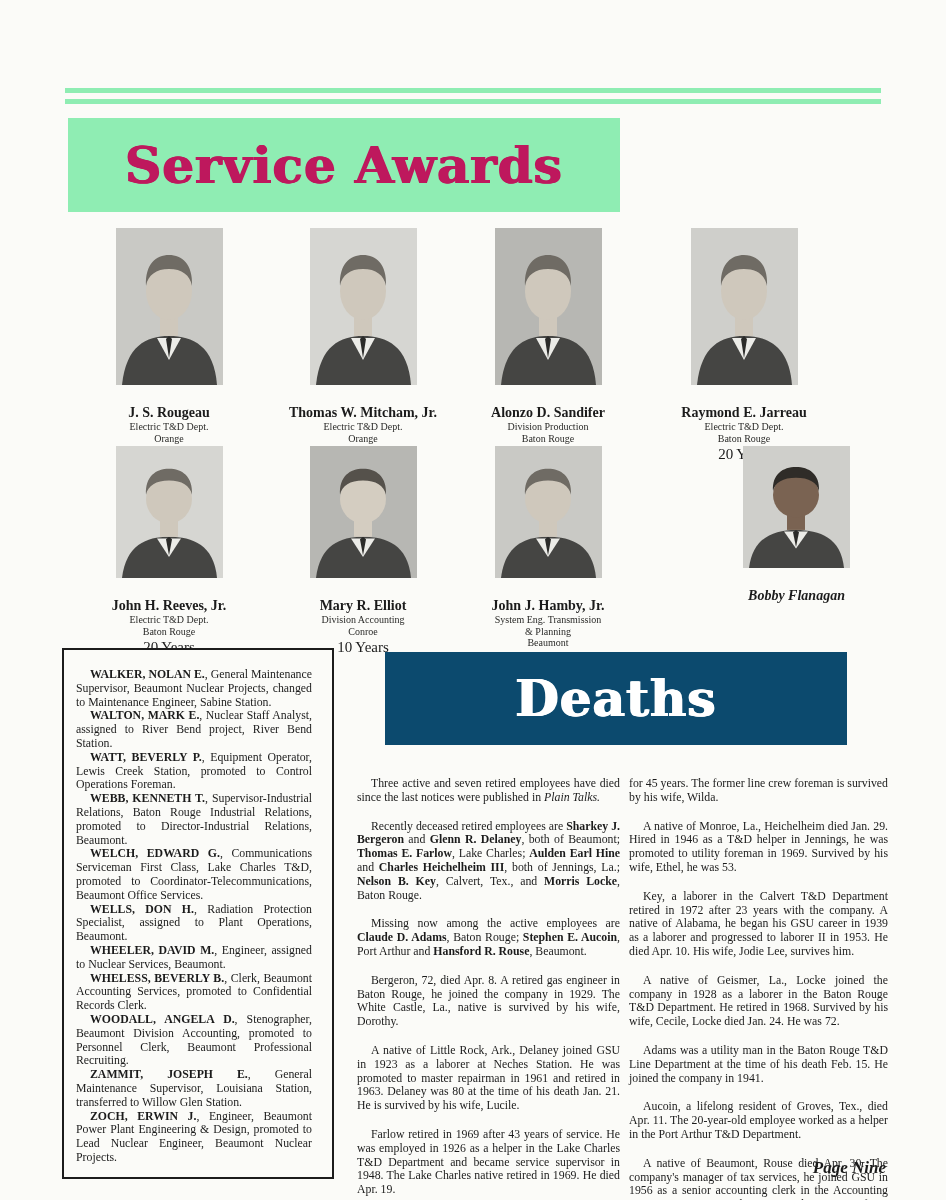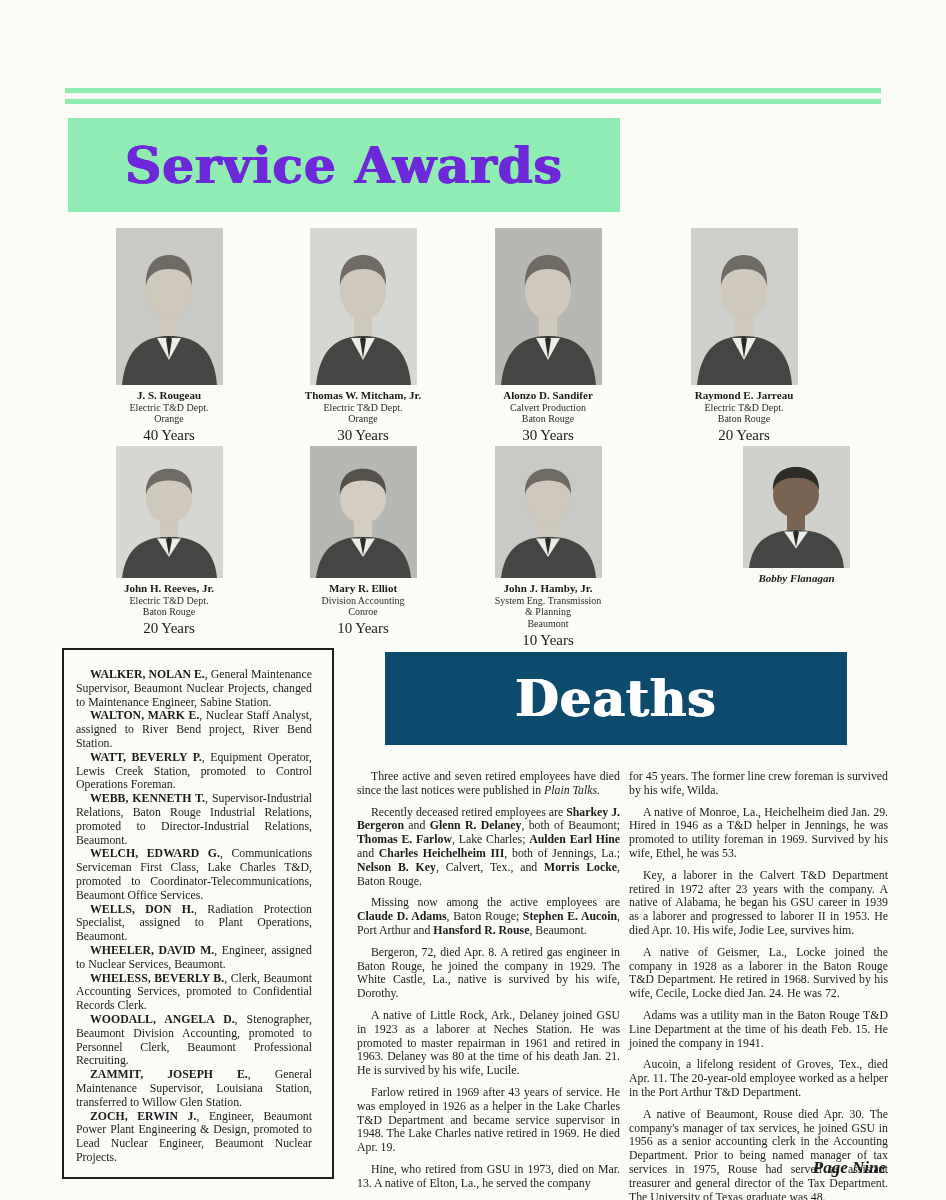--- a/index.html
+++ b/index.html
@@ -12,33 +12,33 @@
     color:#1b1b1b;
     overflow:hidden;
   }
   .green-rule{position:absolute;left:65px;width:816px;height:5px;background:#8fedb3;}
   #rule1{top:88px;}
   #rule2{top:99px;}
 
   .banner{position:absolute;display:flex;align-items:center;justify-content:center;}
   #sa-banner{left:68px;top:118px;width:552px;height:94px;background:#8fedb3;}
   #sa-banner .banner-title{
-    font-family:"DejaVu Serif", serif;font-weight:bold;font-size:50px;color:#6d28d9;
+    font-family:"DejaVu Serif", serif;font-weight:bold;font-size:50px;color:#be185d;
     letter-spacing:1px;text-shadow:0.8px 0 currentColor,-0.8px 0 currentColor;
   }
   #deaths-banner{left:385px;top:652px;width:462px;height:93px;background:#0c4a6e;}
   #deaths-banner .banner-title{
     font-family:"DejaVu Serif", serif;font-weight:bold;font-size:50px;color:#ffffff;
     letter-spacing:1px;text-shadow:0.8px 0 currentColor,-0.8px 0 currentColor;
   }
 
   .award-card{position:absolute;text-align:center;}
   .portrait{margin:0 auto;display:block;background:#c7c7c3;}
   .portrait svg{display:block;width:100%;height:100%;}
-  .cap-name{font-size:11px;font-weight:bold;margin-top:4px;line-height:1.15;font-family:Liberation Serif, serif;}
+  .cap-name{font-size:14px;font-weight:bold;margin-top:20px;line-height:1.15;font-family:Liberation Serif, serif;}
   .cap-name.italic{font-style:italic;}
   .cap-line{font-size:10px;line-height:1.17;color:#2a2a28;}
   .cap-years{font-size:15px;font-weight:normal;margin-top:2px;line-height:1.1;}
   .cap-correction{
     font-size:9.2px;font-style:italic;text-align:justify;line-height:1.2;
     margin-top:3px;color:#222;
   }
 
   #promo-box{
     position:absolute;left:62px;top:648px;width:272px;min-height:500px;
@@ -46,21 +46,21 @@
     padding:18px 20px 12px 12px;background:#fbfbf8;
   }
   #promo-box p{
     margin:0;font-size:11.8px;line-height:1.17;text-align:justify;text-indent:14px;
   }
 
   .death-col{position:absolute;top:762px;}
   #death-col1{left:357px;width:263px;}
   #death-col2{left:629px;width:259px;}
   .death-col p{
-    margin:8px 0 3px 0;font-size:11.8px;line-height:1.17;text-align:justify;text-indent:14px;
+    margin:15px 0 3px 0;font-size:11.8px;line-height:1.17;text-align:justify;text-indent:14px;
   }
 
   #page-number{
     position:absolute;right:60px;top:1158px;
     font-size:17px;font-weight:bold;font-style:italic;
   }
 
   
   .v-male .skin{fill:#cfc8bc}.v-male .hair{fill:#6f6b64}
   .v-female .skin{fill:#d4cdc1}.v-female .hair{fill:#55514b}
@@ -119,21 +119,21 @@
             <rect class="pbg" width="107" height="157" fill="#c7c7c3"></rect>
             <path class="suit" d="M6,157 C10,118 30,108 53,108 C77,108 98,118 101,157 Z" fill="#454543"></path>
             <path d="M41,110 L53,132 L65,110 Z" fill="#ecece8"></path>
             <path d="M50,111 L53,130 L56,111 L53,108 Z" fill="#2b2b29"></path>
             <rect class="skin" x="44" y="86" width="18" height="22" fill="#cfc8bc"></rect>
             <ellipse class="skin" cx="53" cy="63" rx="23" ry="29" fill="#cfc8bc"></ellipse>
             <path class="hair" d="M30,58 C29,36 40,27 53,27 C66,27 77,36 76,58 C74,47 66,41 53,41 C40,41 32,47 30,58 Z" fill="#6f6b64"></path>
           </svg>
         </div>
         <div class="cap-name">Alonzo D. Sandifer</div>
-        <div class="cap-line">Calvert Production</div>
+        <div class="cap-line">Division Production</div>
         <div class="cap-line">Baton Rouge</div>
         <div class="cap-years">30 Years</div>
       </div>
       <div class="award-card v-male bg-d" style="left: 654px; top: 228px; width: 180px;">
         <div class="portrait" style="width: 107px; height: 157px;">
           <svg viewBox="0 0 107 157" preserveAspectRatio="none">
             <rect class="pbg" width="107" height="157" fill="#c7c7c3"></rect>
             <path class="suit" d="M6,157 C10,118 30,108 53,108 C77,108 98,118 101,157 Z" fill="#454543"></path>
             <path d="M41,110 L53,132 L65,110 Z" fill="#ecece8"></path>
             <path d="M50,111 L53,130 L56,111 L53,108 Z" fill="#2b2b29"></path>

